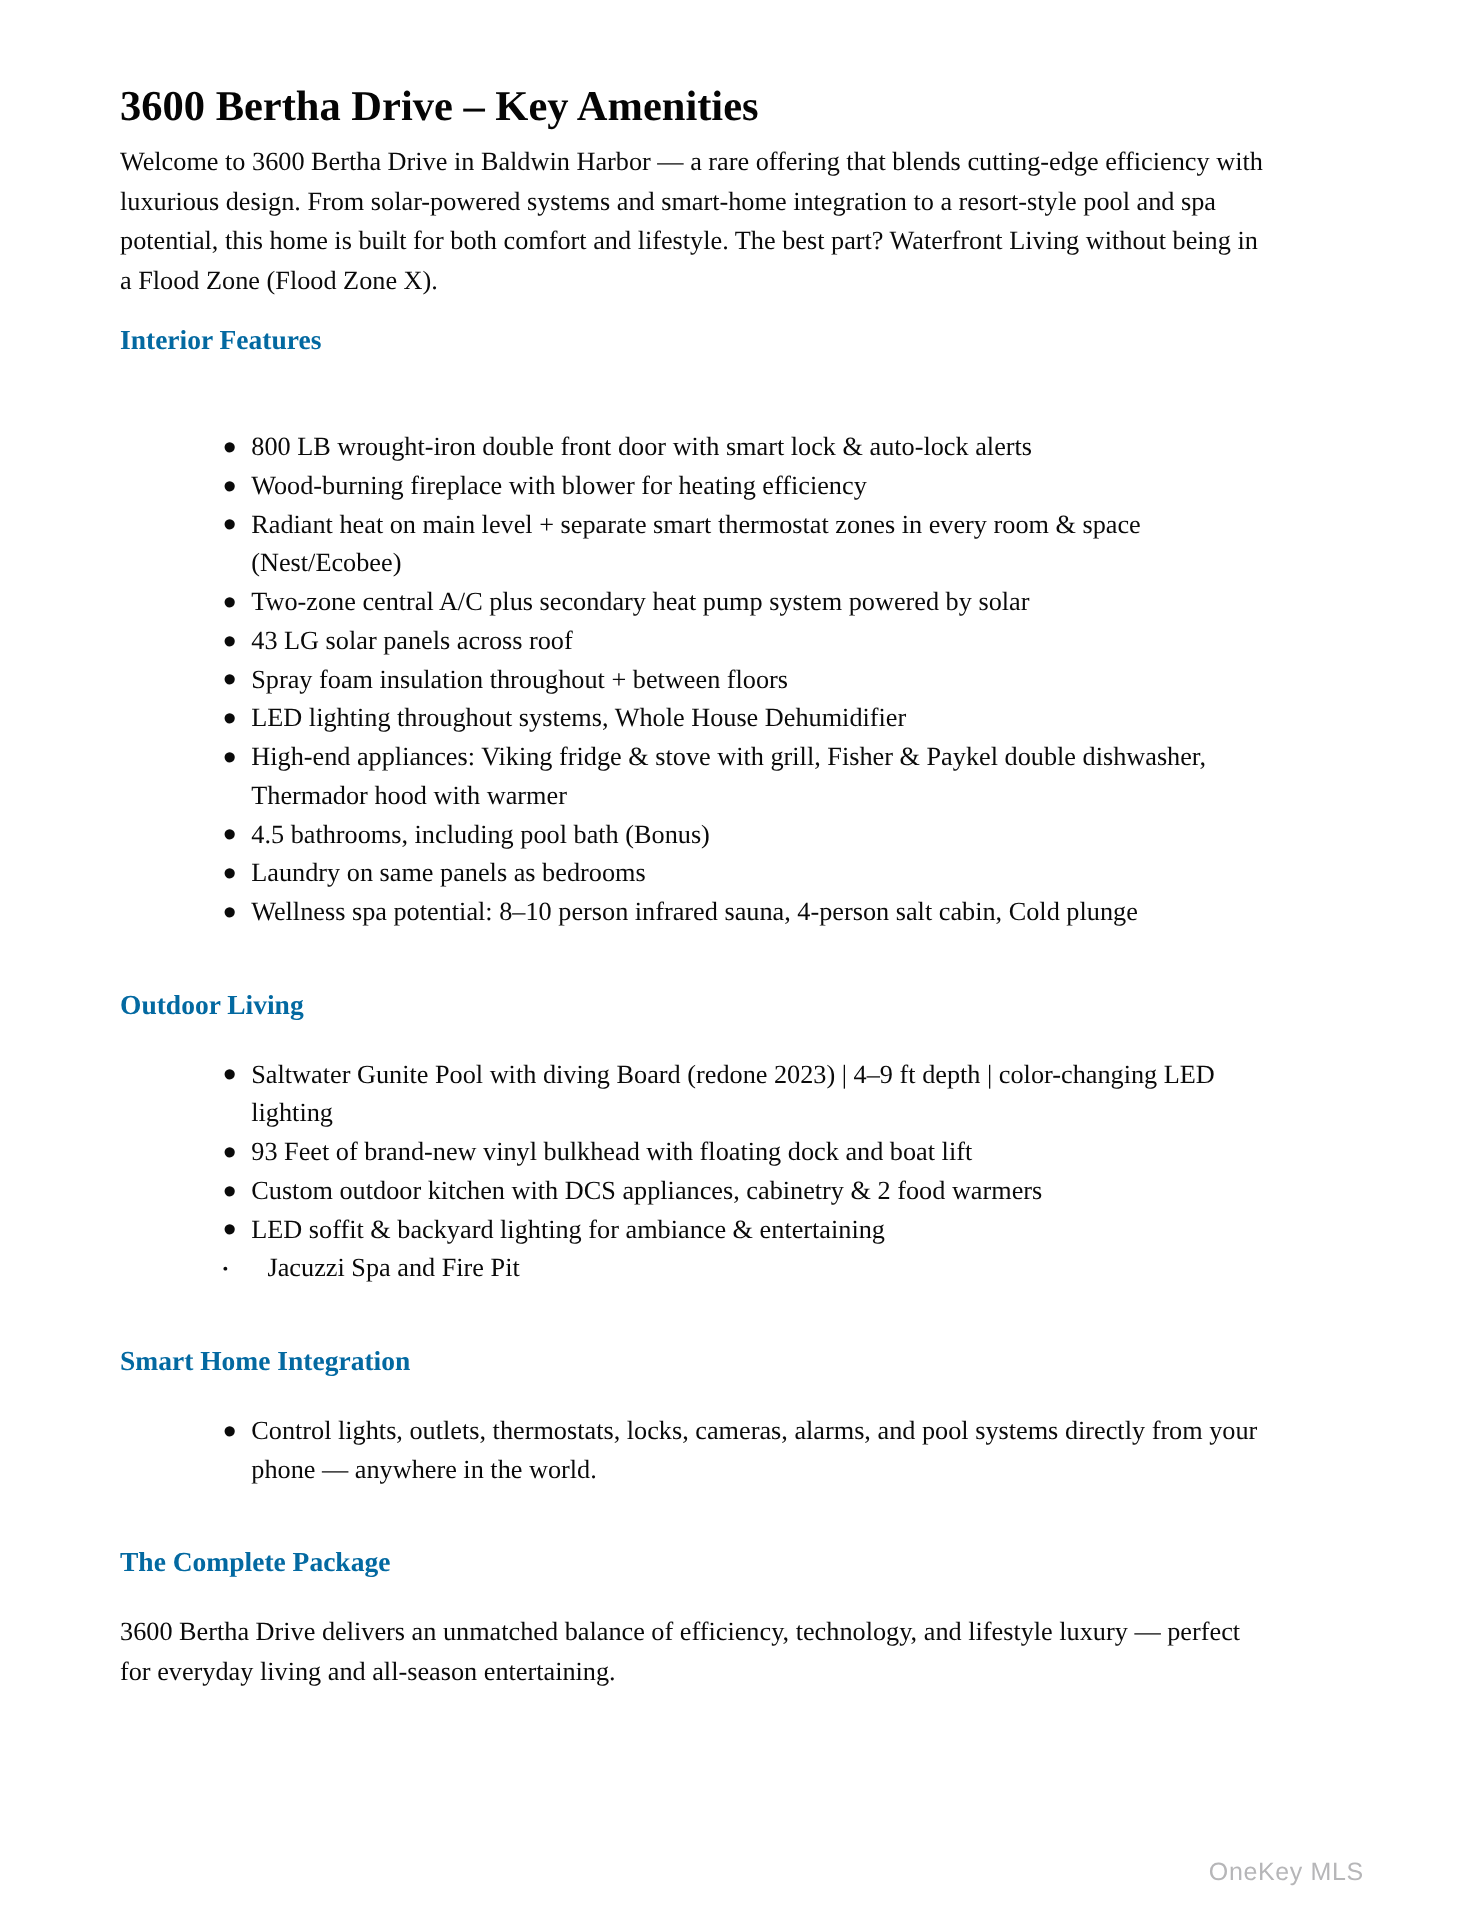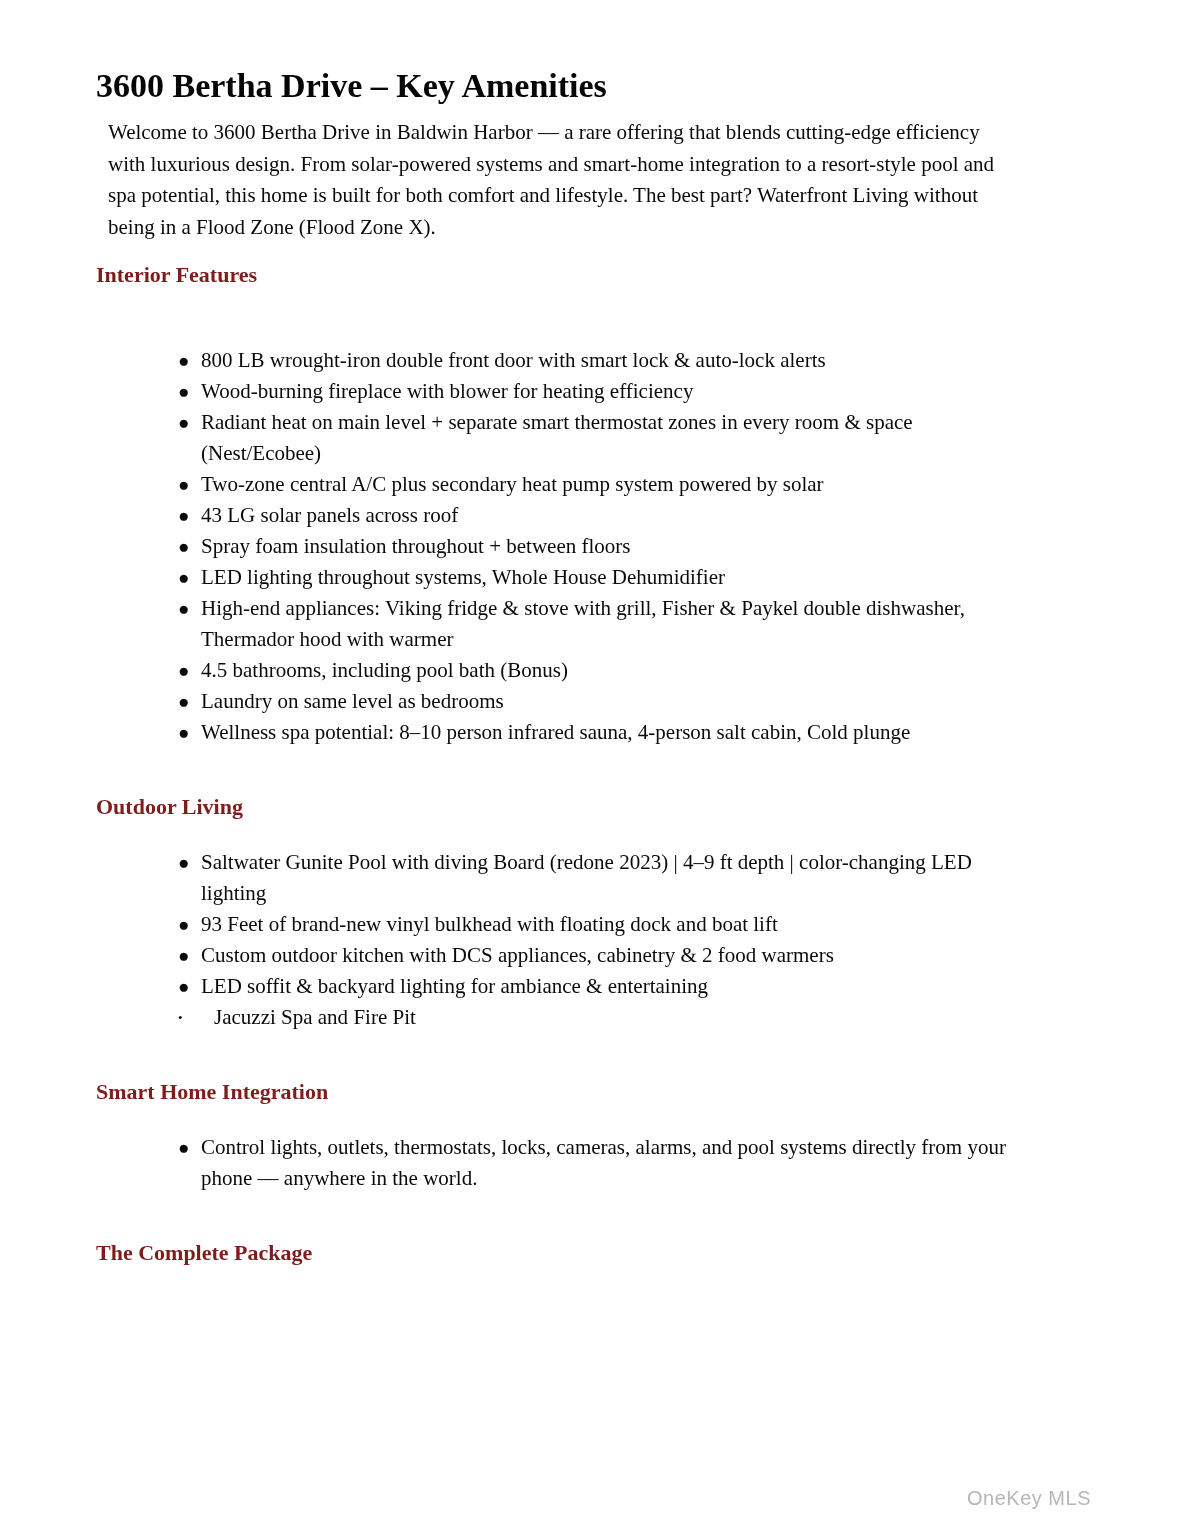--- a/index.html
+++ b/index.html
@@ -21,28 +21,28 @@
   h1.doc-title {
     font-size: 34px;
     line-height: 1.15;
     font-weight: 700;
     margin: 0 0 9px 0;
     color: #050505;
   }
   p.intro {
     font-size: 21px;
     line-height: 31.5px;
-    margin: 12px;
+    margin: 0;
   }
   h2.section-heading {
     font-size: 22px;
     line-height: 26px;
     font-weight: 700;
     margin: 46px 0 27px 0;
-    color: #7f1d1d;
+    color: #0369a1;
   }
   h2.first {
     margin-top: 19px;
   }
   ul.amenities {
     list-style: none;
     margin: 0;
     padding: 0 0 0 82px;
   }
   ul.gap-extra {
@@ -132,21 +132,21 @@
     </li>
   </ul>
 
   <ul class="amenities">
     <li class="item">
       <span class="bullet">●</span>
       <span class="li-text"><span class="seg-bold">4.5 bathrooms</span><span>, including pool bath (Bonus)</span></span>
     </li>
     <li class="item">
       <span class="bullet">●</span>
-      <span class="li-text"><span class="seg-bold">Laundry</span><span> on same level as bedrooms</span></span>
+      <span class="li-text"><span class="seg-bold">Laundry</span><span> on same panels as bedrooms</span></span>
     </li>
     <li class="item">
       <span class="bullet">●</span>
       <span class="li-text"><span class="seg-bold">Wellness spa potential</span><span>: 8–10 person infrared sauna, 4-person salt cabin, Cold plunge</span></span>
     </li>
   </ul>
 
   <h2 class="section-heading">Outdoor Living</h2>
   <ul class="amenities">
     <li class="item">
@@ -173,16 +173,17 @@
 
   <h2 class="section-heading">Smart Home Integration</h2>
   <ul class="amenities">
     <li class="item">
       <span class="bullet">●</span>
       <span class="li-text"><span>Control </span><span class="seg-bold">lights, outlets, thermostats, locks, cameras, alarms, and pool systems</span><span> directly from your phone — anywhere in the world.</span></span>
     </li>
   </ul>
 
   <h2 class="section-heading">The Complete Package</h2>
+  <p class="closing"><span class="seg-bold">3600 Bertha Drive</span><span> delivers an unmatched balance of </span><span class="seg-bold">efficiency, technology, and lifestyle luxury</span><span> — perfect for everyday living and all-season entertaining.</span></p>
 
   <div class="watermark">OneKey MLS</div>
 
 </div>
 
 </body></html>

